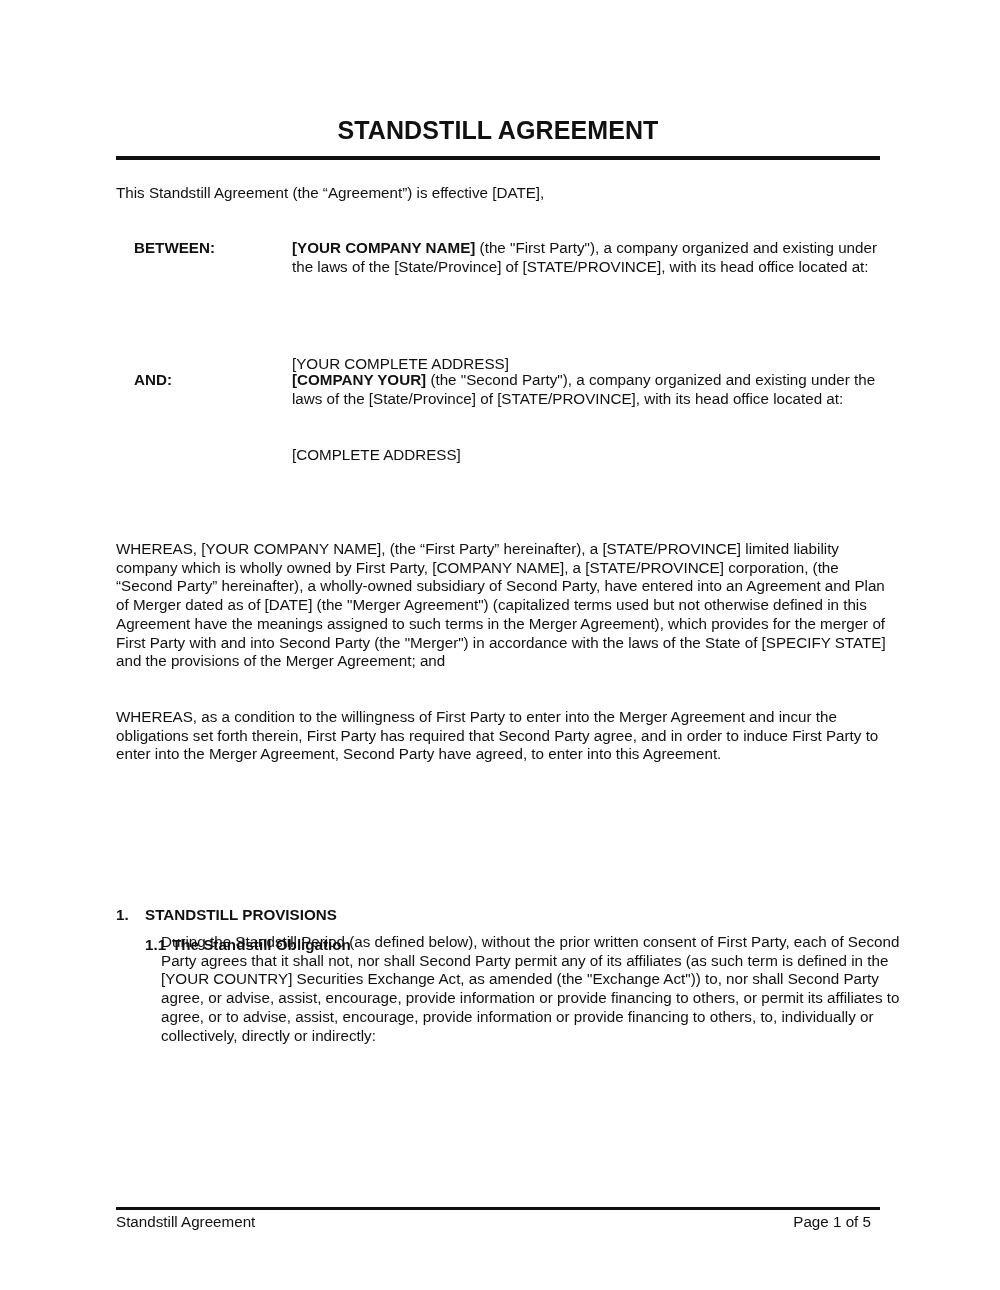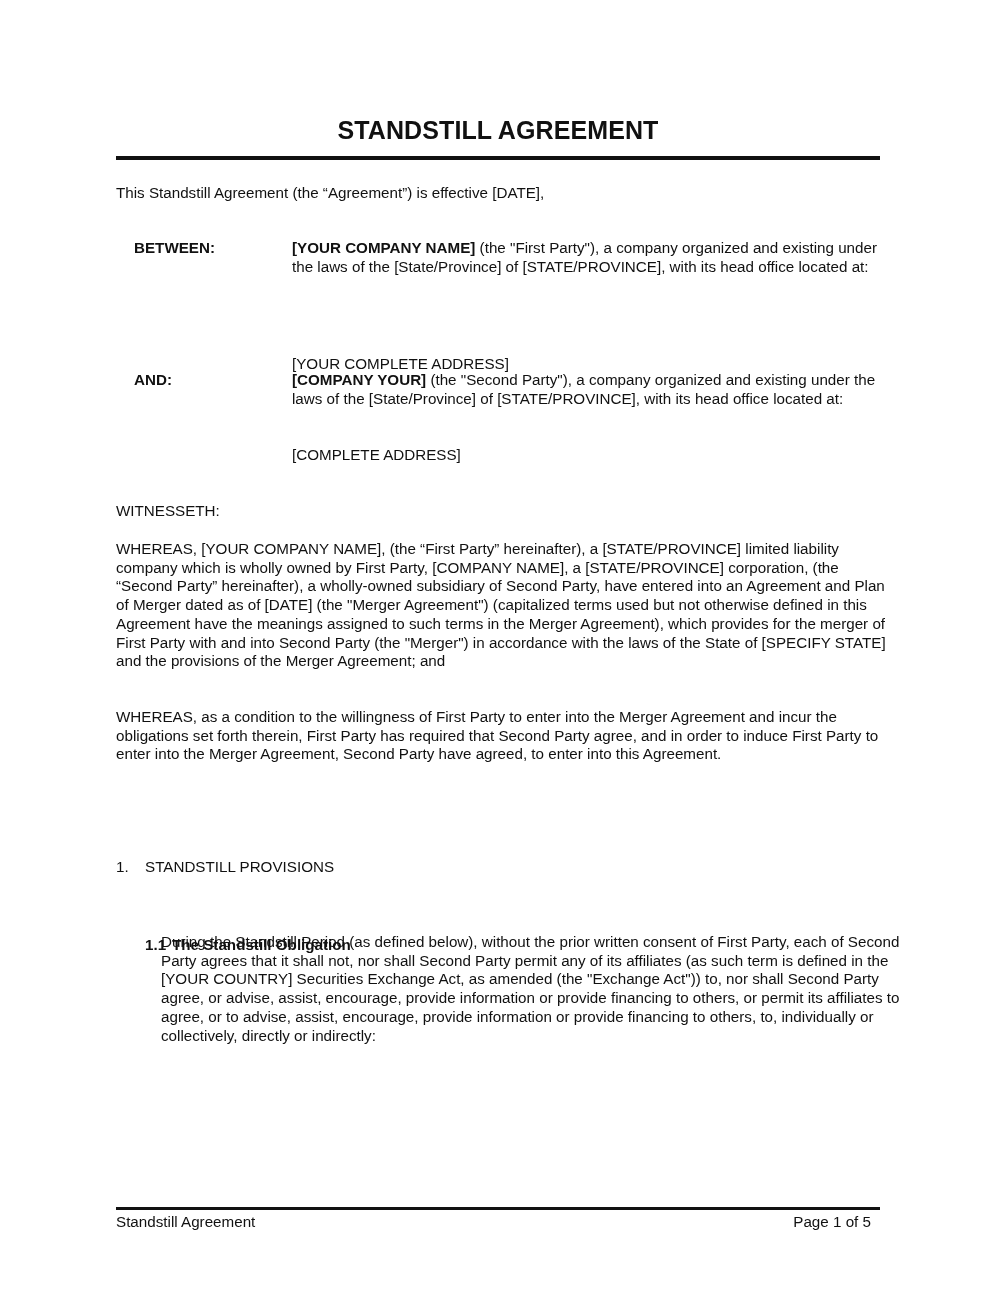--- a/index.html
+++ b/index.html
@@ -9,21 +9,21 @@
     .title { position: absolute; top: 116px; left: 0; width: 764px; text-align: center;
              font-weight: bold; font-size: 25px; letter-spacing: 0.1px; }
     .title-rule { position: absolute; top: 156px; left: 0; width: 764px; height: 4px; background: #111; }
     .abs { position: absolute; left: 0; width: 764px; line-height: 18.7px; }
     .intro { top: 184px; }
     .party-label { position: absolute; left: 18px; font-weight: bold; line-height: 18.7px; }
     .party-body { position: absolute; left: 176px; width: 590px; line-height: 18.7px; }
     .bold { font-weight: bold; }
     .addr { position: absolute; left: 176px; line-height: 18.7px; }
     .para { position: absolute; left: 0; width: 770px; line-height: 18.7px; }
-    .sec-heading { position: absolute; left: 0; font-weight: normal; line-height: 18.7px; }
+    .sec-heading { position: absolute; left: 0; font-weight: bold; line-height: 18.7px; margin-top: 48px; }
     .sec-num { display: inline-block; width: 29px; }
     .sub-heading { position: absolute; left: 29px; font-weight: bold; line-height: 18.7px; margin-top: 40px; }
     .sub-num { display: inline-block; width: 27px; }
     .sub-para { position: absolute; left: 29px; width: 740px; line-height: 18.7px; margin-left: 16px; }
     .footer-rule { position: absolute; top: 1207px; left: 0; width: 764px; height: 3px; background: #111; }
     .footer-left { position: absolute; top: 1213px; left: 0; line-height: 18px; }
     .footer-right { position: absolute; top: 1213px; right: 9px; line-height: 18px; margin-left: 16px; }
   </style>
 </head>
 <body>
@@ -39,21 +39,20 @@
     <span class="bold">[YOUR COMPANY NAME]</span><span> (the "First Party"), a company organized and existing under the laws of the [State/Province] of [STATE/PROVINCE], with its head office located at:</span>
   </div>
   <div class="addr" style="top:315px;margin-top:40px;">[YOUR COMPLETE ADDRESS]</div>
 
   <div class="party-label" style="top:371px;">AND:</div>
   <div class="party-body" style="top:371px;">
     <span class="bold">[COMPANY YOUR]</span><span> (the "Second Party"), a company organized and existing under the laws of the [State/Province] of [STATE/PROVINCE], with its head office located at:</span>
   </div>
   <div class="addr" style="top:446px;">[COMPLETE ADDRESS]</div>
 
-  <div class="para" style="top:502px;">WITNESSETH:</div>
 
   <div class="para" style="top:540px;">WHEREAS, [YOUR COMPANY NAME], (the “First Party” hereinafter), a [STATE/PROVINCE] limited liability company which is wholly owned by First Party, [COMPANY NAME], a [STATE/PROVINCE] corporation, (the “Second Party” hereinafter), a wholly-owned subsidiary of Second Party, have entered into an Agreement and Plan of Merger dated as of [DATE] (the "Merger Agreement") (capitalized terms used but not otherwise defined in this Agreement have the meanings assigned to such terms in the Merger Agreement), which provides for the merger of First Party with and into Second Party (the "Merger") in accordance with the laws of the State of [SPECIFY STATE] and the provisions of the Merger Agreement; and</div>
   <div class="para" style="top:708px;">WHEREAS, as a condition to the willingness of First Party to enter into the Merger Agreement and incur the obligations set forth therein, First Party has required that Second Party agree, and in order to induce First Party to enter into the Merger Agreement, Second Party have agreed, to enter into this Agreement.</div>
 
   <div class="sec-heading" style="top:858px;">
     <span class="sec-num">1.</span><span>STANDSTILL PROVISIONS</span>
   </div>
 
   <div class="sub-heading" style="top:896px;">
     <span class="sub-num">1.1</span><span>The Standstill Obligation</span>

